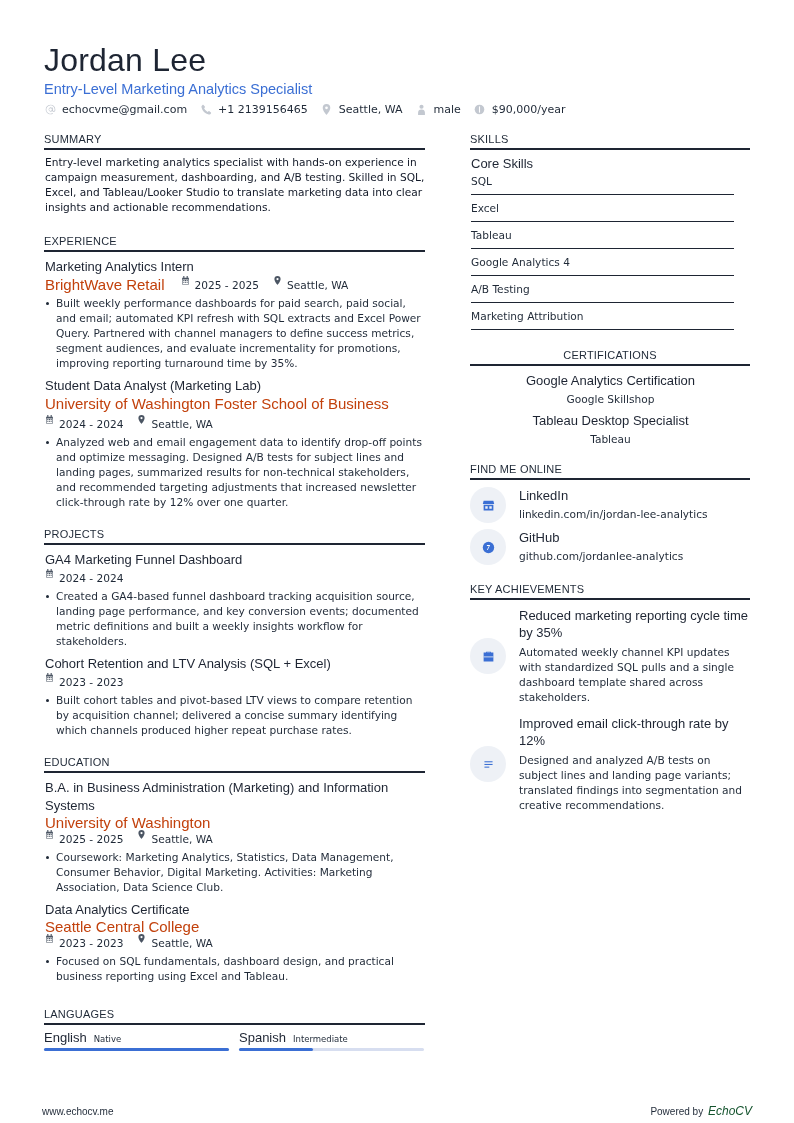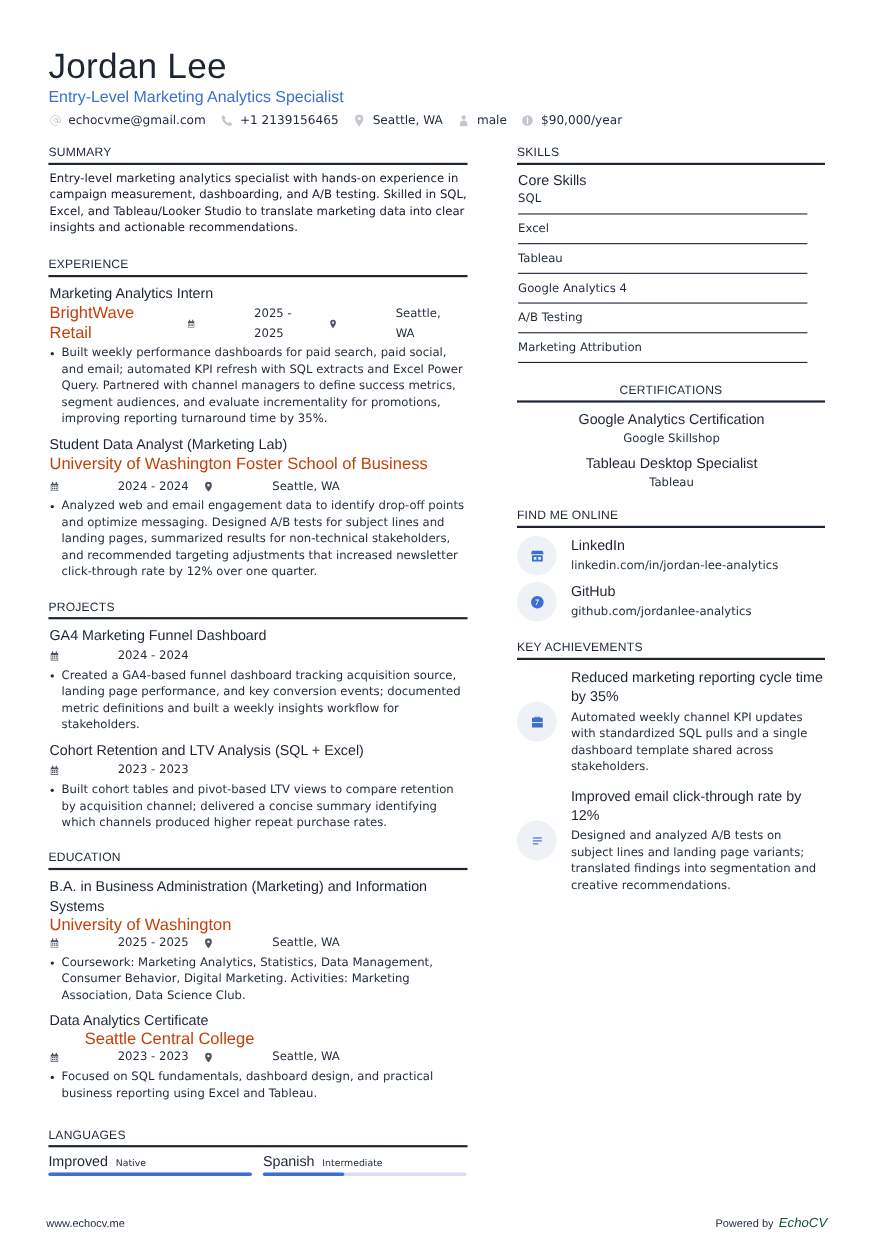--- a/index.html
+++ b/index.html
@@ -19,21 +19,21 @@
 
     .section-title { font-family: "Liberation Sans", sans-serif; font-size: 11px; color: #1f2937; letter-spacing: 0.2px; padding-bottom: 3px; border-bottom: 2px solid #1e2533; text-transform: uppercase; }
     .section { margin-bottom: 14px; }
 
     .summary-text { font-size: 10.6px; line-height: 15px; color: #111827; margin-top: 5px; padding-left: 1px; }
 
     .entry { margin-top: 6px; }
     .entry-title { font-family: "Liberation Sans", sans-serif; font-size: 13px; color: #1e2533; line-height: 18px; padding-left: 1px; }
     .entry-org { font-family: "Liberation Sans", sans-serif; font-size: 15px; color: #c2410c; line-height: 18px; padding-left: 1px; }
     .meta { display: inline-flex; align-items: center; font-size: 10.6px; color: #1f2937; }
-    .meta .mi { display: inline-flex; align-items: center; margin-right: 14px; gap: 48px; }
+    .meta .mi { display: inline-flex; margin-right: 14px; }
     .meta svg { width: 9px; height: 9px; fill: #4b5563; margin-right: 5px; }
     .row-line { display: flex; align-items: center; line-height: 18px; padding-left: 1px; }
     .row-line .entry-org { margin-right: 16px; padding-left: 0; }
     .bullets { list-style: none; margin-top: 2px; }
     .bullets li { position: relative; padding-left: 12px; font-size: 10.6px; line-height: 15px; color: #1f2937; }
     .bullets li::before { content: ""; position: absolute; left: 2px; top: 6px; width: 3px; height: 3px; background: #1f2937; border-radius: 50%; }
 
     .lang-row { display: flex; gap: 10px; margin-top: 5px; }
     .lang { width: 185px; }
     .lang-head { display: flex; align-items: baseline; }
@@ -240,21 +240,21 @@
             </span>
         </span>
       </div>
       <ul class="bullets">
         <li>Coursework: Marketing Analytics, Statistics, Data Management, Consumer Behavior, Digital Marketing. Activities: Marketing Association, Data Science Club.</li>
       </ul>
     </div>
 
     <div class="entry">
       <div class="entry-title">Data Analytics Certificate</div>
-      <div class="entry-org" style="line-height:15px;margin-left:32px;">Seattle Central College</div>
+      <div class="entry-org" style="line-height:15px;">Seattle Central College</div>
       <div class="row-line">
         <span class="meta">
           <span class="mi">
               <svg viewBox="0 0 16 16">
                 <path d="M2 3h12v12H2zM4 0h2v3H4zm6 0h2v3h-2zM3 6v8h10V6z"></path>
                 <path d="M4 7h2v2H4zm3 0h2v2H7zm3 0h2v2h-2zM4 10h2v2H4zm3 0h2v2H7zm3 0h2v2h-2z"></path>
               </svg>
               <span>2023 - 2023</span>
             </span>
           <span class="mi">
@@ -269,21 +269,21 @@
         <li>Focused on SQL fundamentals, dashboard design, and practical business reporting using Excel and Tableau.</li>
       </ul>
     </div>
   </div>
 
   <div class="section" style="margin-top:24px;">
     <div class="section-title">LANGUAGES</div>
     <div class="lang-row">
       <div class="lang">
         <div class="lang-head">
-          <span class="lang-name">Improved</span>
+          <span class="lang-name">English</span>
           <span class="lang-level">Native</span>
         </div>
         <div class="lang-bar">
             <div class="lang-fill" style="width:100%;"></div>
           </div>
       </div>
       <div class="lang">
         <div class="lang-head">
           <span class="lang-name">Spanish</span>
           <span class="lang-level">Intermediate</span>

